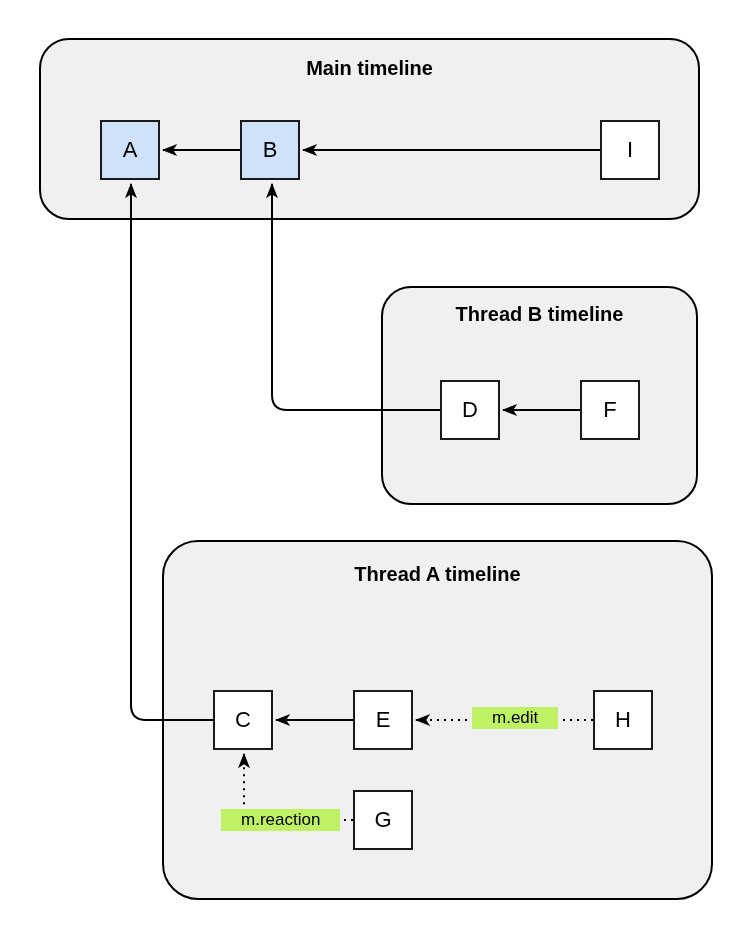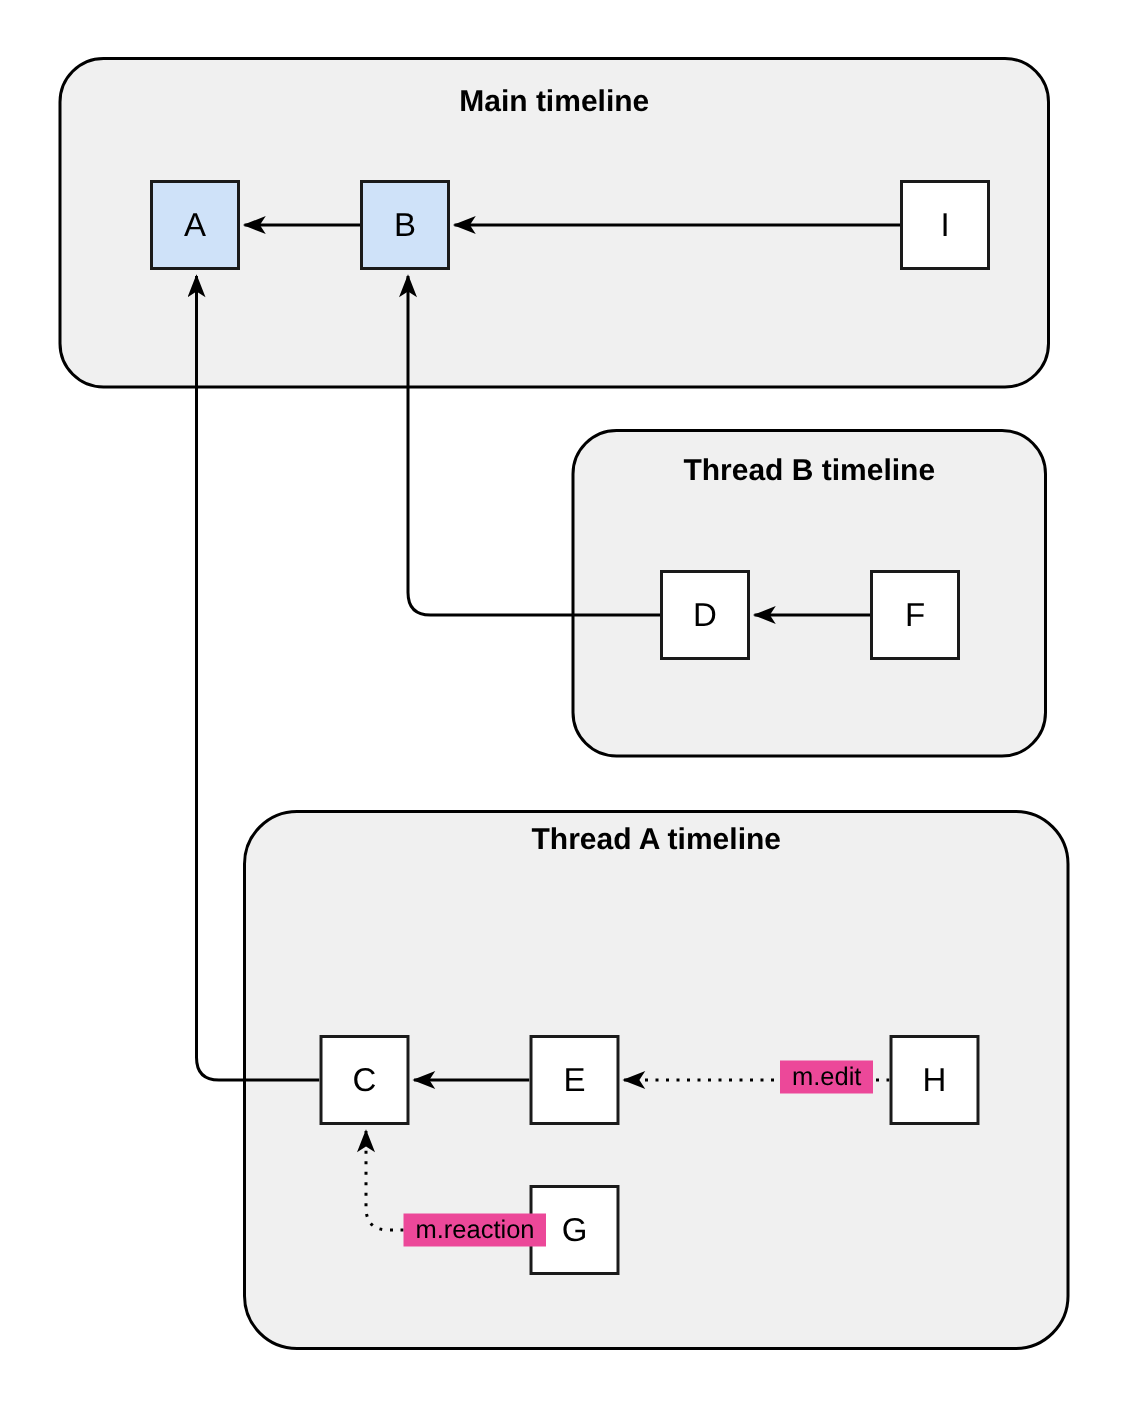--- a/index.html
+++ b/index.html
@@ -22,26 +22,26 @@
     border-radius: 30px;
     box-sizing: border-box;
   }
   .container-title {
     width: 100%;
     text-align: center;
     font-weight: bold;
     font-size: 20px;
     color: #000000;
   }
-  #c-main     { left: 39px;  top: 38px;  width: 661px; height: 221px; }
+  #c-main     { left: 39px;  top: 38px;  width: 661px; height: 182px; }
   #c-thread-b { left: 381px; top: 286px; width: 317px; height: 219px; }
   #c-thread-a { left: 162px; top: 540px; width: 551px; height: 360px; border-radius: 36px; }
   #c-main     .container-title { margin-top: 17px; }
   #c-thread-b .container-title { margin-top: 15px; }
-  #c-thread-a .container-title { margin-top: 7px; }
+  #c-thread-a .container-title { margin-top: 21px; }
 
   .edges-layer {
     position: absolute;
     left: 0; top: 0;
     width: 756px;
     height: 942px;
     z-index: 2;
   }
   .edge {
     fill: none;
@@ -72,27 +72,26 @@
   #n-i { left: 600px; top: 120px; }
   #n-d { left: 440px; top: 380px; }
   #n-f { left: 580px; top: 380px; }
   #n-c { left: 213px; top: 690px; }
   #n-e { left: 353px; top: 690px; }
   #n-h { left: 593px; top: 690px; }
   #n-g { left: 353px; top: 790px; }
 
   .edge-label {
     position: absolute;
-    background: #ec4899;
+    background: #bef264;
     color: #000000;
     font-size: 17px;
-    padding: 1px 8px;
+    padding: 1px 20px;
     z-index: 4;
     white-space: nowrap;
-    margin-left: 48px;
   }
   #lbl-edit     { left: 472px; top: 707px; }
   #lbl-reaction { left: 221px; top: 809px; }
 </style>
 </head>
 <body>
 
 <div class="canvas">
 
   <div class="container-box" id="c-main">

